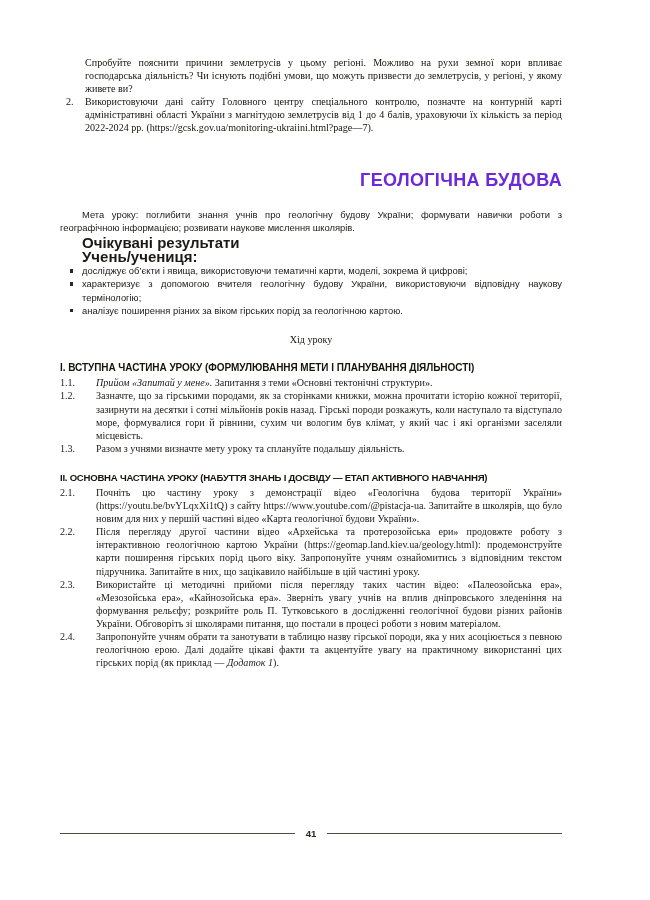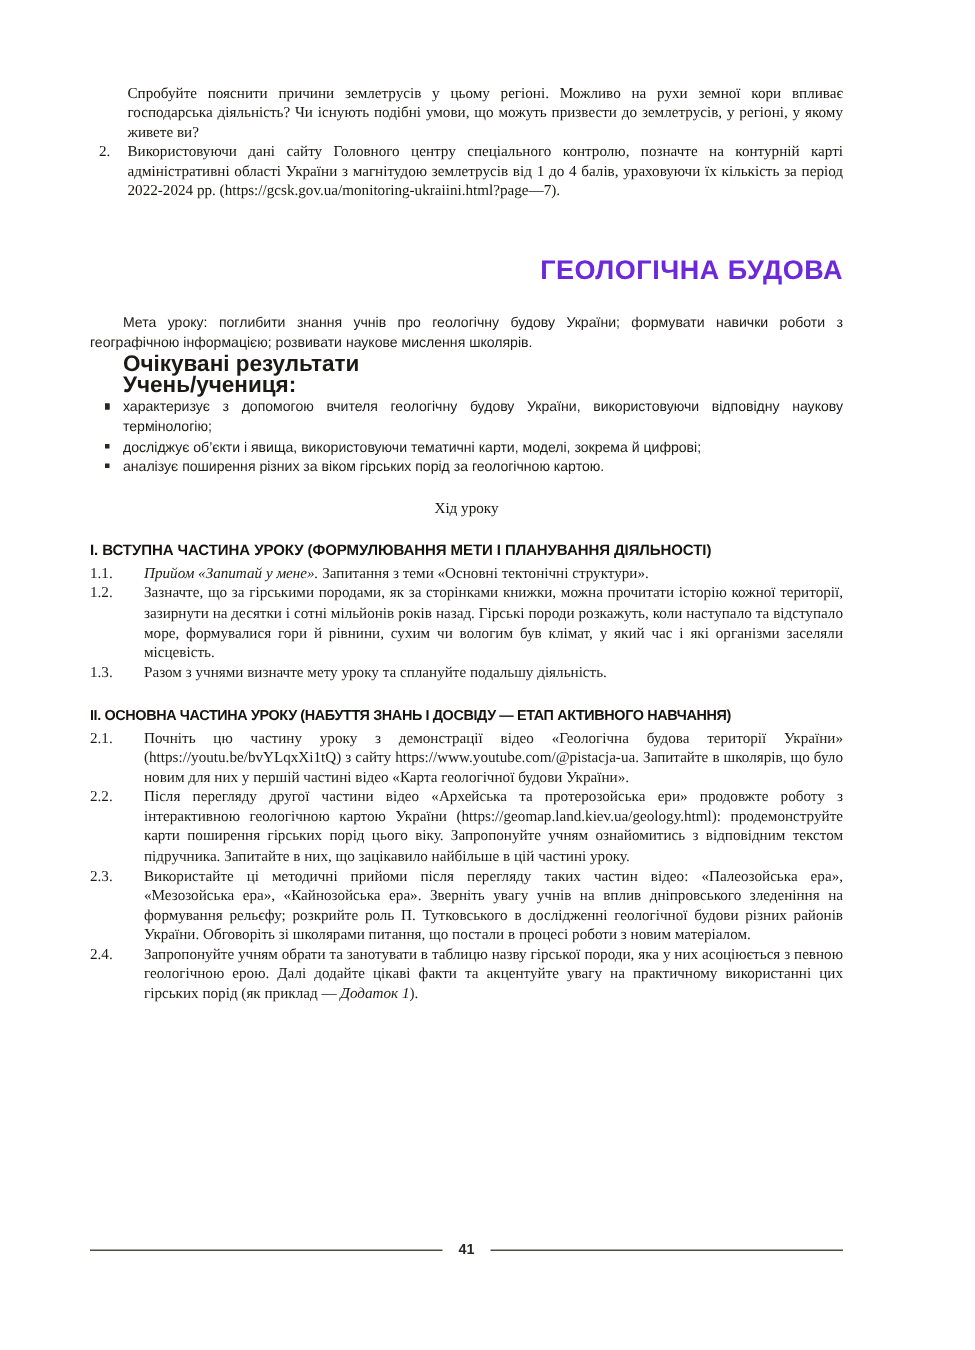--- a/index.html
+++ b/index.html
@@ -208,25 +208,25 @@
 
   <p class="subhead">Очікувані результати</p>
   <p class="subhead">Учень/учениця:</p>
 
   <ul class="bullets">
     <li>
       <span class="sq"></span>
     </li>
     <li>
       <span class="sq"></span>
+      <span>досліджує об’єкти і явища, використовуючи тематичні карти, моделі, зокрема й цифрові;</span>
+    </li>
+    <li>
+      <span class="sq"></span>
       <span>характеризує з допомогою вчителя геологічну будову України, використовуючи відповідну наукову термінологію;</span>
-    </li>
-    <li>
-      <span class="sq"></span>
-      <span>досліджує об’єкти і явища, використовуючи тематичні карти, моделі, зокрема й цифрові;</span>
     </li>
     <li>
       <span class="sq"></span>
       <span>аналізує поширення різних за віком гірських порід за геологічною картою.</span>
     </li>
   </ul>
 
   <p class="course">Хід уроку</p>
 
   <h2 class="sec-head">I. ВСТУПНА ЧАСТИНА УРОКУ (ФОРМУЛЮВАННЯ МЕТИ І ПЛАНУВАННЯ ДІЯЛЬНОСТІ)</h2>

